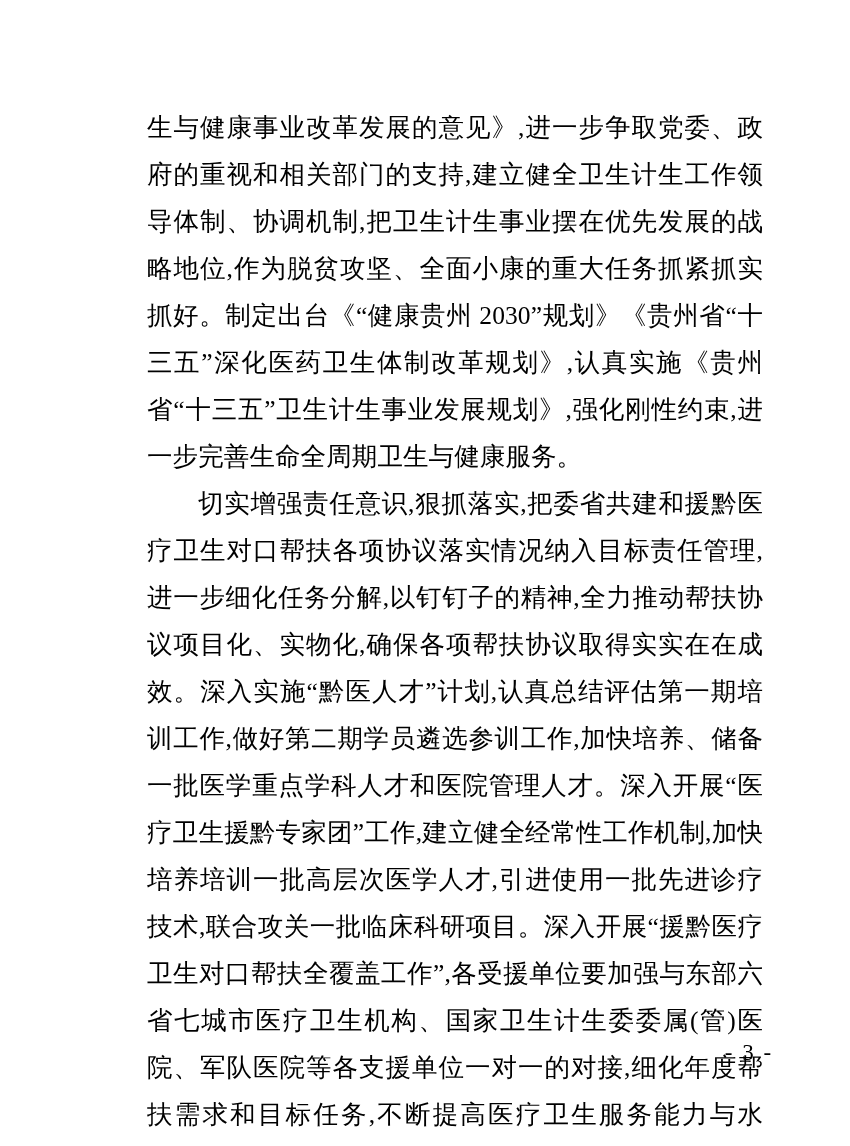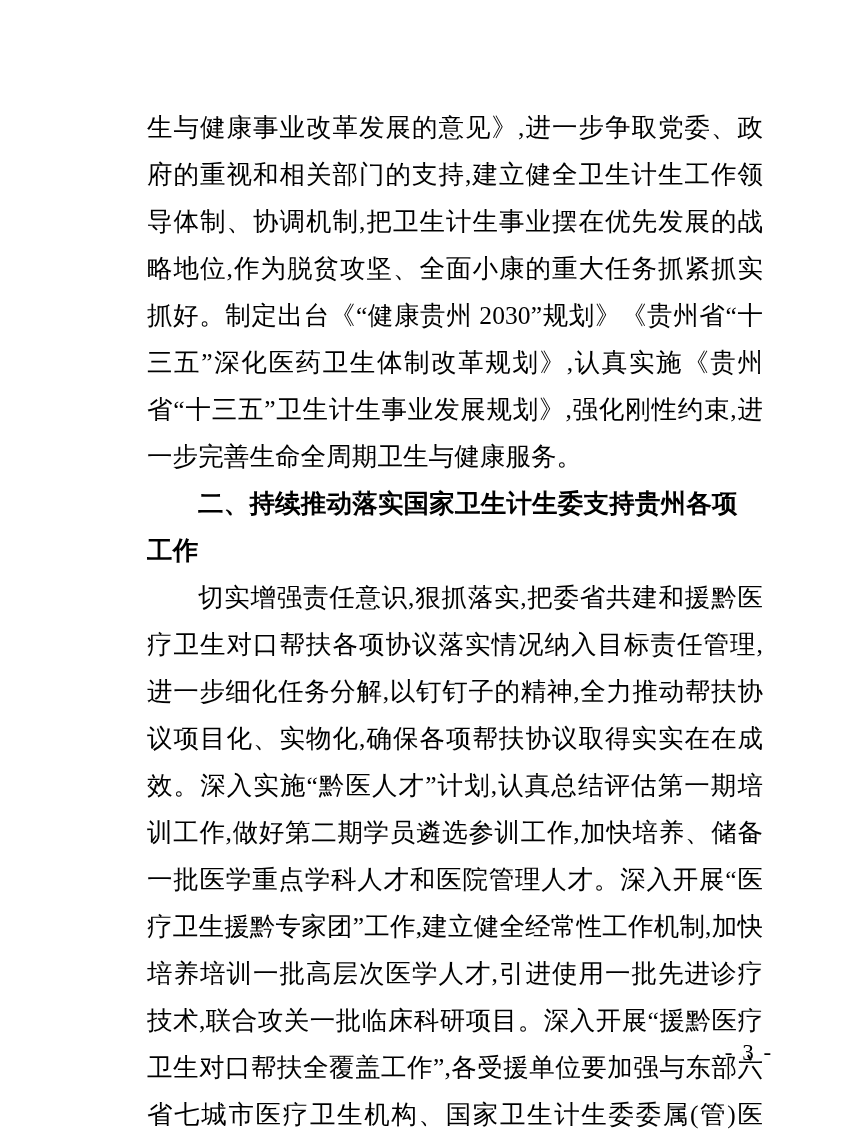--- a/index.html
+++ b/index.html
@@ -69,19 +69,18 @@
     display: inline-block;
     margin-left: 590px;
   }
 </style>
 </head>
 <body>
 
 <div class="page">
   <div class="content">
     <p class="para para-cont">生与健康事业改革发展的意见》,进一步争取党委、政府的重视和相关部门的支持,建立健全卫生计生工作领导体制、协调机制,把卫生计生事业摆在优先发展的战略地位,作为脱贫攻坚、全面小康的重大任务抓紧抓实抓好。制定出台《“健康贵州 2030”规划》《贵州省“十三五”深化医药卫生体制改革规划》,认真实施《贵州省“十三五”卫生计生事业发展规划》,强化刚性约束,进一步完善生命全周期卫生与健康服务。</p>
-    <p class="heading">二、持续推动落实国家卫生计生委支持贵州各项工作</p>
     <p class="para para-indent">切实增强责任意识,狠抓落实,把委省共建和援黔医疗卫生对口帮扶各项协议落实情况纳入目标责任管理,进一步细化任务分解,以钉钉子的精神,全力推动帮扶协议项目化、实物化,确保各项帮扶协议取得实实在在成效。深入实施“黔医人才”计划,认真总结评估第一期培训工作,做好第二期学员遴选参训工作,加快培养、储备一批医学重点学科人才和医院管理人才。深入开展“医疗卫生援黔专家团”工作,建立健全经常性工作机制,加快培养培训一批高层次医学人才,引进使用一批先进诊疗技术,联合攻关一批临床科研项目。深入开展“援黔医疗卫生对口帮扶全覆盖工作”,各受援单位要加强与东部六省七城市医疗卫生机构、国家卫生计生委委属(管)医院、军队医院等各支援单位一对一的对接,细化年度帮扶需求和目标任务,不断提高医疗卫生服务能力与水平。同步推进《关于共建遵义医学院的意见》《关于共建贵阳中医学院的协议》《对口帮扶贵州医科大学加快发展框架协议》的</p>
   </div>
   <div class="footer">
     <span class="footer-inner">- 3 -</span>
   </div>
 </div>
 
 </body></html>

